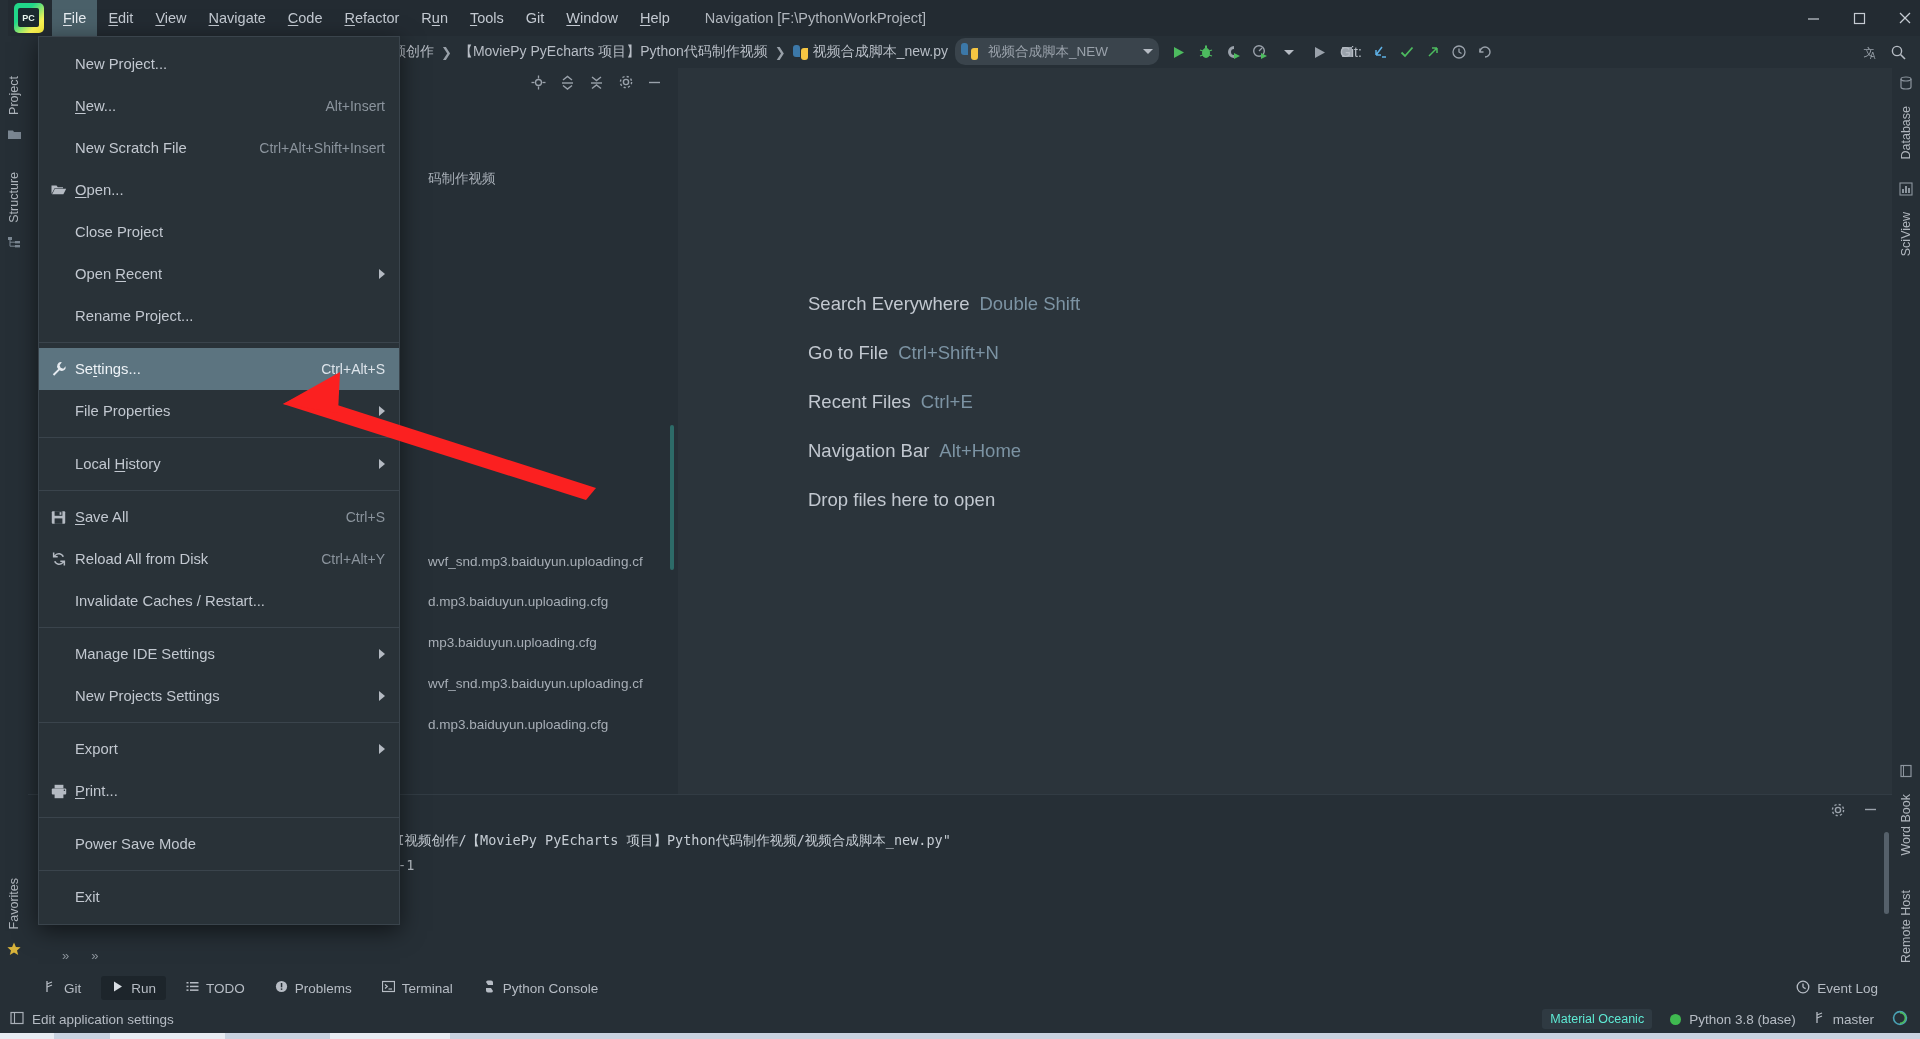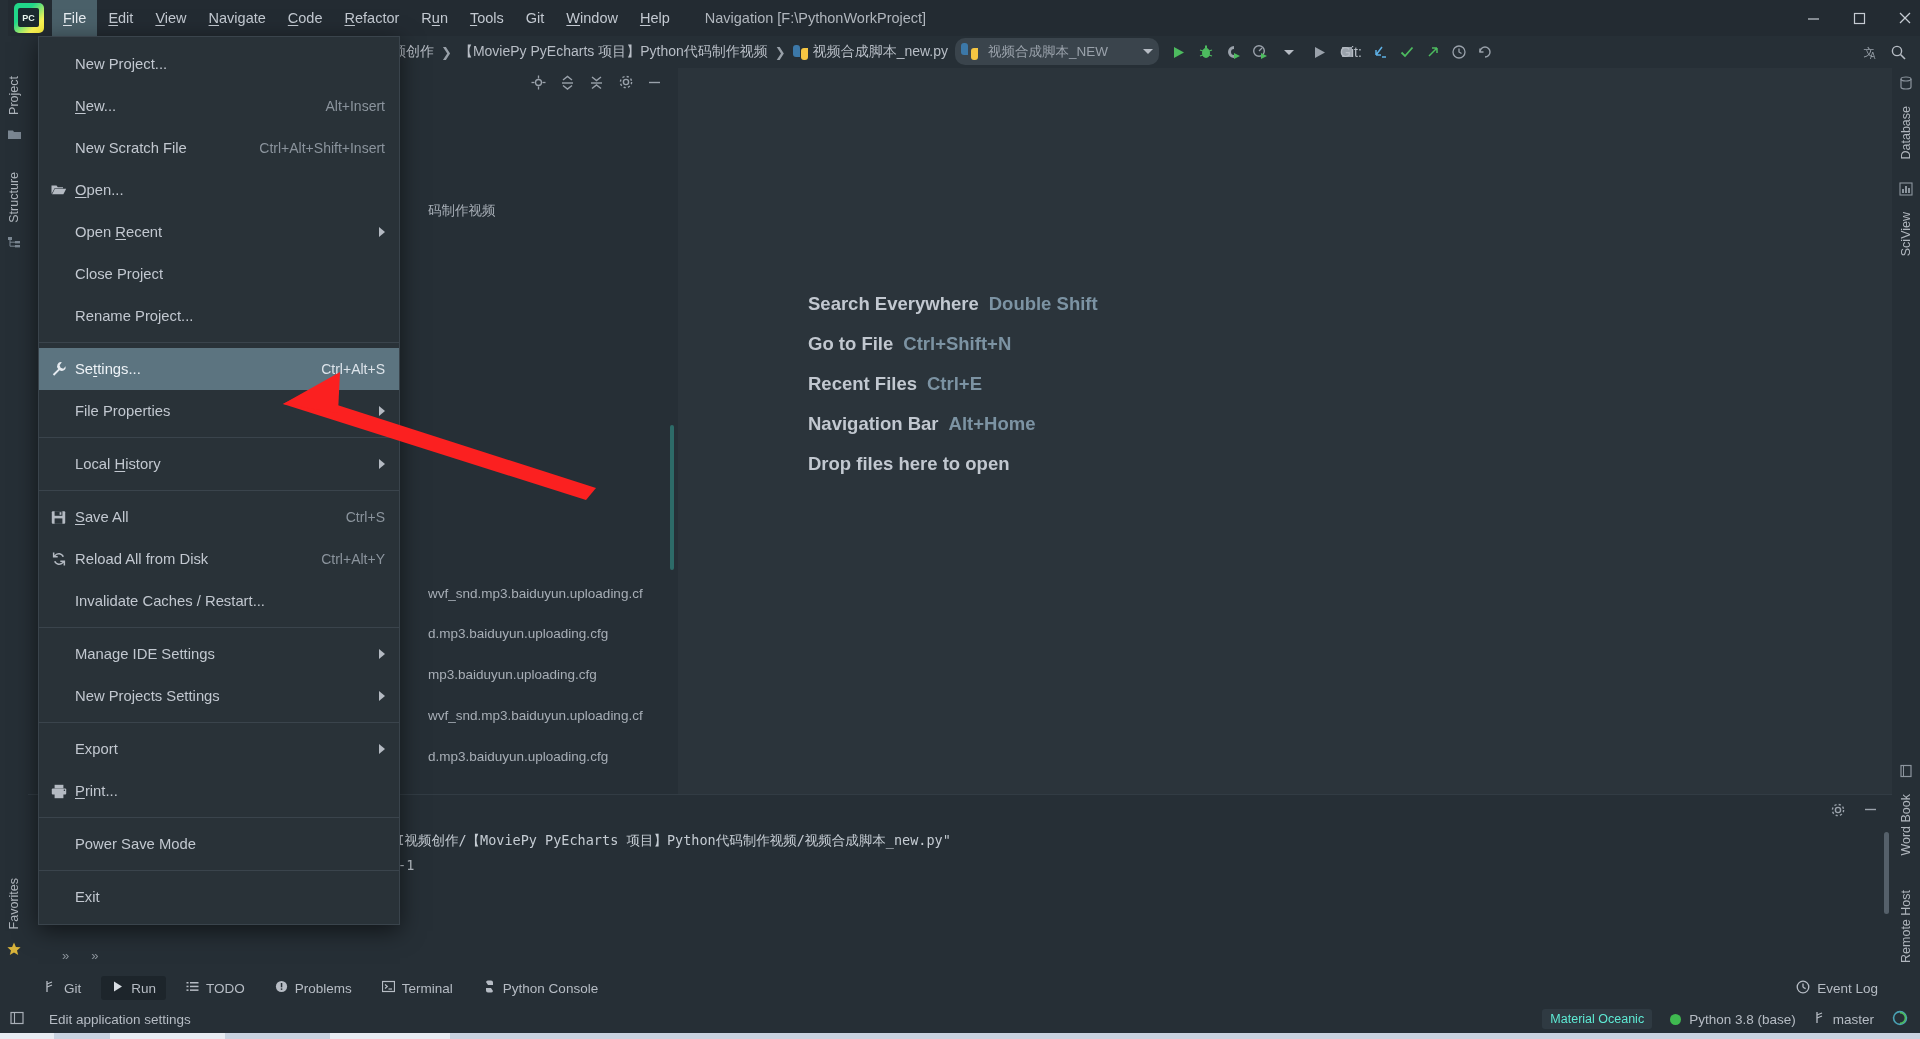--- a/index.html
+++ b/index.html
@@ -128,21 +128,21 @@
   .proj-row { font-size: 13.5px; color: #a7aeb6; padding: 2px 0 2px 0; white-space: nowrap; }
   .proj-tree { padding-left: 0; }
 
   
   .editor {
     position: absolute; left: 678px; top: 68px; right: 28px; bottom: 245px;
     background: #2b343b;
   }
   .hints {
     position: absolute; left: 130px; top: 225px;
-    display: flex; flex-direction: column; gap: 18px; font-weight: bold;
+    display: flex; flex-direction: column; gap: 27px;
   }
   .hint { font-size: 18.5px; color: #c2c8d0; white-space: nowrap; }
   .hint .key { color: #7c93a3; margin-left: 10px; }
   .scroll-mark {
     position: absolute; left: -8px; top: 357px; width: 4px; height: 145px;
     background: #2d6b68; border-radius: 2px;
   }
 
   
   .runwin {
@@ -181,21 +181,21 @@
   }
   .btab.active { background: #1d252b; }
   .event-log { position: absolute; right: 42px; display: flex; align-items: center; gap: 7px; }
 
   
   .statusbar {
     position: absolute; left: 0; bottom: 6px; width: 1920px; height: 28px;
     background: #262f36; display: flex; align-items: center; padding-left: 10px;
     font-size: 13.5px; color: #b6bcc4;
   }
-  .status-left { display: flex; align-items: center; gap: 25px; }
+  .status-left { display: flex; align-items: center; gap: 8px; }
   .status-right {
     position: absolute; right: 12px; display: flex; align-items: center; gap: 18px;
   }
   .badge-theme {
     background: #2f3a42; color: #5eead4; padding: 3px 8px; border-radius: 3px; font-size: 12.5px;
   }
   .dot-green { width: 11px; height: 11px; border-radius: 50%; background: #3fb950; display: inline-block; }
   .taskbar {
     position: absolute; left: 0; bottom: 0; width: 1920px; height: 6px;
     background: #c9d3e0;
@@ -468,21 +468,21 @@
             <circle cx="8" cy="8" r="5.6" fill="none" stroke="#9aa2ab" stroke-width="1.4" stroke-dasharray="2.2 2.2"></circle>
           </svg>
       </div>
       <div class="tbtn">
         <svg width="15" height="15" viewBox="0 0 15 15">
             <line x1="2" y1="7.5" x2="13" y2="7.5" stroke="#9aa2ab" stroke-width="1.4"></line>
           </svg>
       </div>
     </div>
     <div class="proj-tree">
-      <div class="proj-row" style="margin-left:400px;margin-top:104px">码制作视频</div>
+      <div class="proj-row" style="margin-left:400px;margin-top:72px">码制作视频</div>
       <div class="proj-row" style="margin-left:400px;margin-top:362px">wvf_snd.mp3.baiduyun.uploading.cf</div>
       <div class="proj-row" style="margin-left:400px;margin-top:21px">d.mp3.baiduyun.uploading.cfg</div>
       <div class="proj-row" style="margin-left:400px;margin-top:22px">mp3.baiduyun.uploading.cfg</div>
       <div class="proj-row" style="margin-left:400px;margin-top:22px">wvf_snd.mp3.baiduyun.uploading.cf</div>
       <div class="proj-row" style="margin-left:400px;margin-top:22px">d.mp3.baiduyun.uploading.cfg</div>
     </div>
 
   </div>
 
   <div class="editor">
@@ -669,27 +669,27 @@
             <path d="M0.5 2.5 L5.5 2.5 L6.8 4.3 L12 4.3 L12 5.2 L3.6 5.2 L0.5 11 Z" fill="#b4bac2"></path>
             <path d="M3.9 5.8 L15.2 5.8 L12.4 11.2 L1.1 11.2 Z" fill="#b4bac2"></path>
           </svg>
       </span>
       <span class="mi-label"><u>O</u>pen...</span>
     </div>
 
 
     <div class="mrow">
       <span class="mi-icon"></span>
+      <span class="mi-label">Close Project</span>
+    </div>
+
+    <div class="mrow">
+      <span class="mi-icon"></span>
       <span class="mi-label">Open <u>R</u>ecent</span>
       <span class="mi-arrow"></span>
-    </div>
-
-    <div class="mrow">
-      <span class="mi-icon"></span>
-      <span class="mi-label">Close Project</span>
     </div>
 
     <div class="mrow">
       <span class="mi-icon"></span>
       <span class="mi-label">Rename Project...</span>
     </div>
 
     <div class="msep"></div>
 
     <div class="mrow selected">

